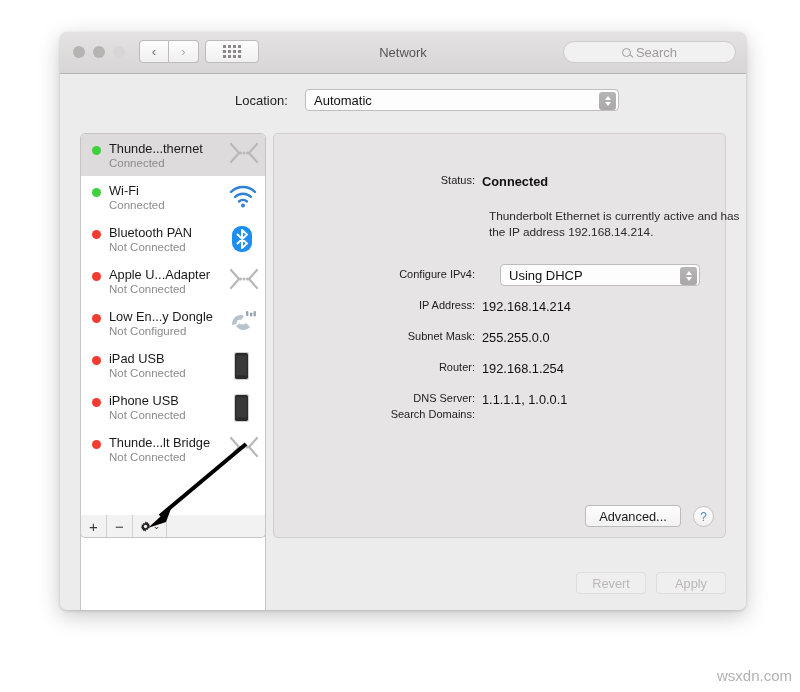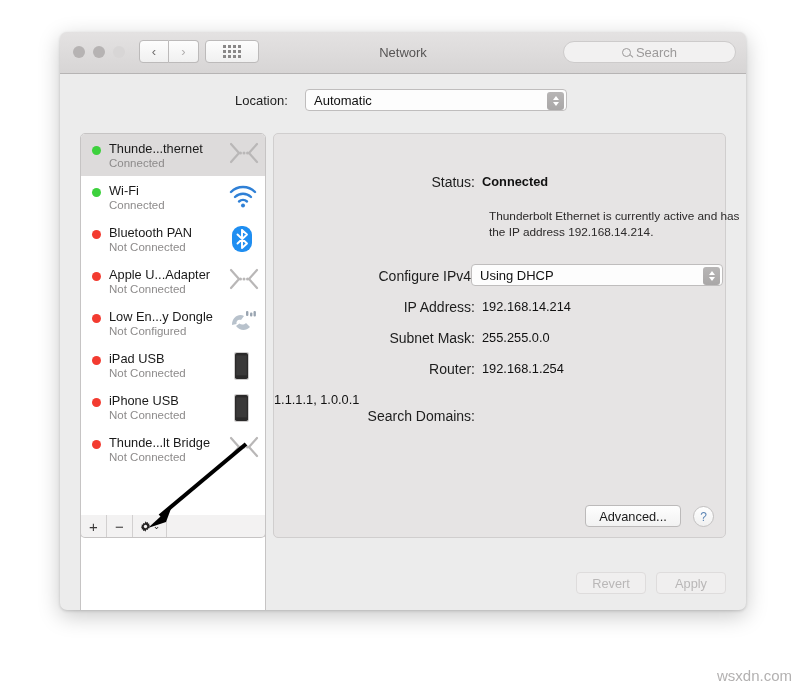--- a/index.html
+++ b/index.html
@@ -128,21 +128,21 @@
   }
   #location-label {
     position: absolute;
     left: 175px;
     font-size: 13px;
     color: #1d1d1d;
   }
   #location-select {
     position: absolute;
     left: 245px;
-    width: 262px; height: 22px;
+    width: 314px; height: 22px;
     background: #fdfdfd;
     border: 1px solid #bfbdbd;
     border-radius: 4px;
     display: flex; align-items: center;
     padding-left: 8px;
     font-size: 13px;
     color: #111;
   }
   .stepper {
     position: absolute;
@@ -239,43 +239,43 @@
   }
 
   .drow {
     position: absolute;
     left: 0; right: 0;
     display: flex;
   }
   .dlabel {
     width: 208px;
     text-align: right;
-    font-size: 14px;
+    font-size: 11px;
     color: #1d1d1d;
     padding-right: 7px;
   }
   .dvalue {
     font-size: 12.8px;
     color: #111;
   }
   .dvalue.bold { font-weight: bold; }
 
   #status-desc {
     position: absolute;
     left: 215px; top: 74px;
     width: 270px;
     font-size: 11.8px;
     color: #2b2929;
     line-height: 16px;
   }
 
   #ipv4-select {
     position: absolute;
-    left: 197px; top: 130px;
-    width: 252px; height: 22px;
+    left: 226px; top: 130px;
+    width: 200px; height: 22px;
     background: #fdfdfd;
     border: 1px solid #bfbdbd;
     border-radius: 4px;
     display: flex; align-items: center;
     padding-left: 8px;
     font-size: 13px;
     color: #111;
   }
 
   #advanced-button {
@@ -528,20 +528,21 @@
       <div class="dlabel">Subnet Mask:</div>
       <div class="dvalue">255.255.0.0</div>
     </div>
 
     <div class="drow" style="top:227px;">
       <div class="dlabel">Router:</div>
       <div class="dvalue">192.168.1.254</div>
     </div>
 
     <div class="drow" style="top:258px;">
+      <div class="dlabel">DNS Server:</div>
       <div class="dvalue">1.1.1.1, 1.0.0.1</div>
     </div>
 
     <div class="drow" style="top:274px;align-items:flex-end;">
       <div class="dlabel">Search Domains:</div>
       <div class="dvalue"></div>
     </div>
 
     <div id="advanced-button">
       <span>Advanced...</span>

